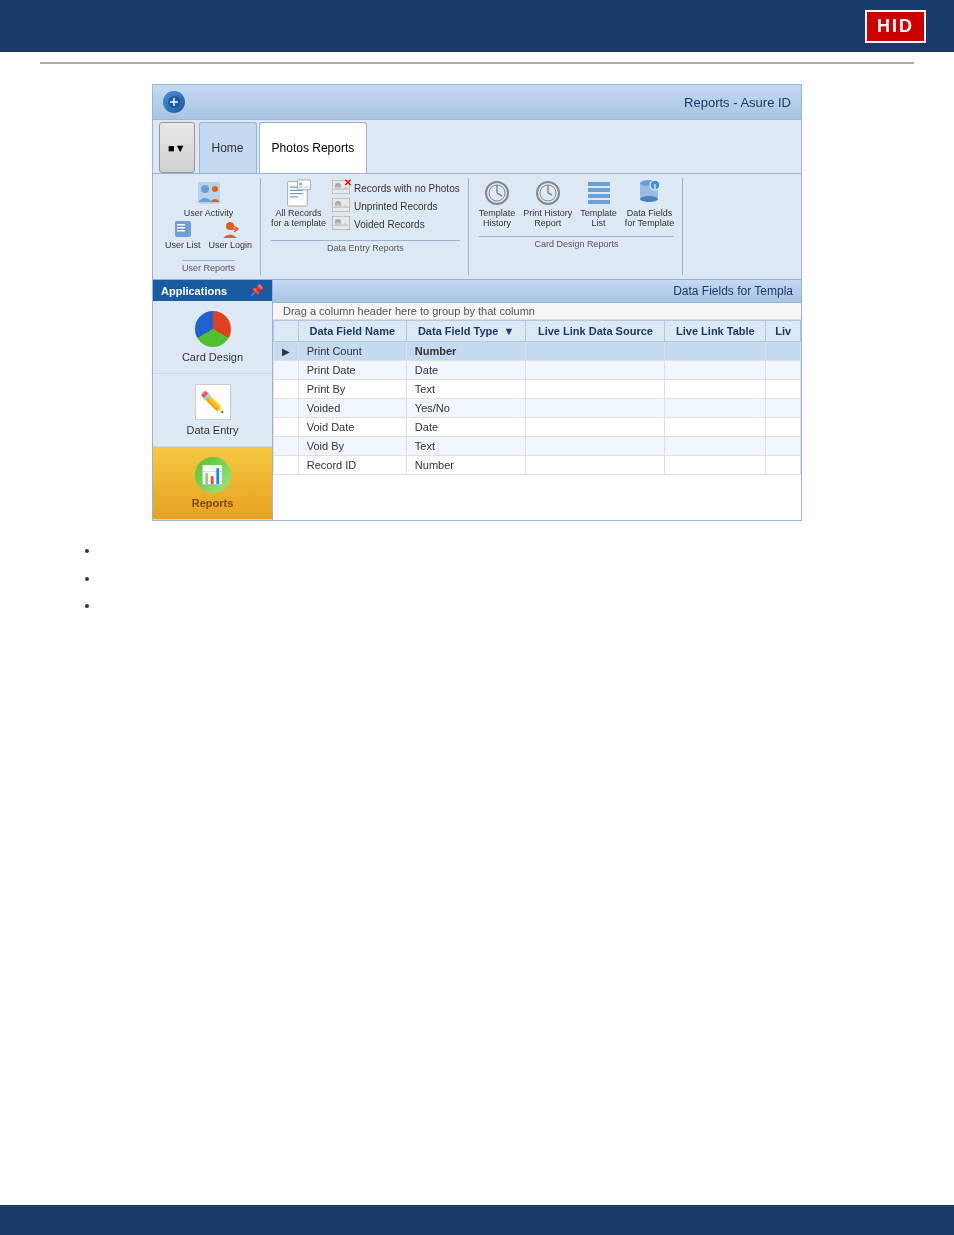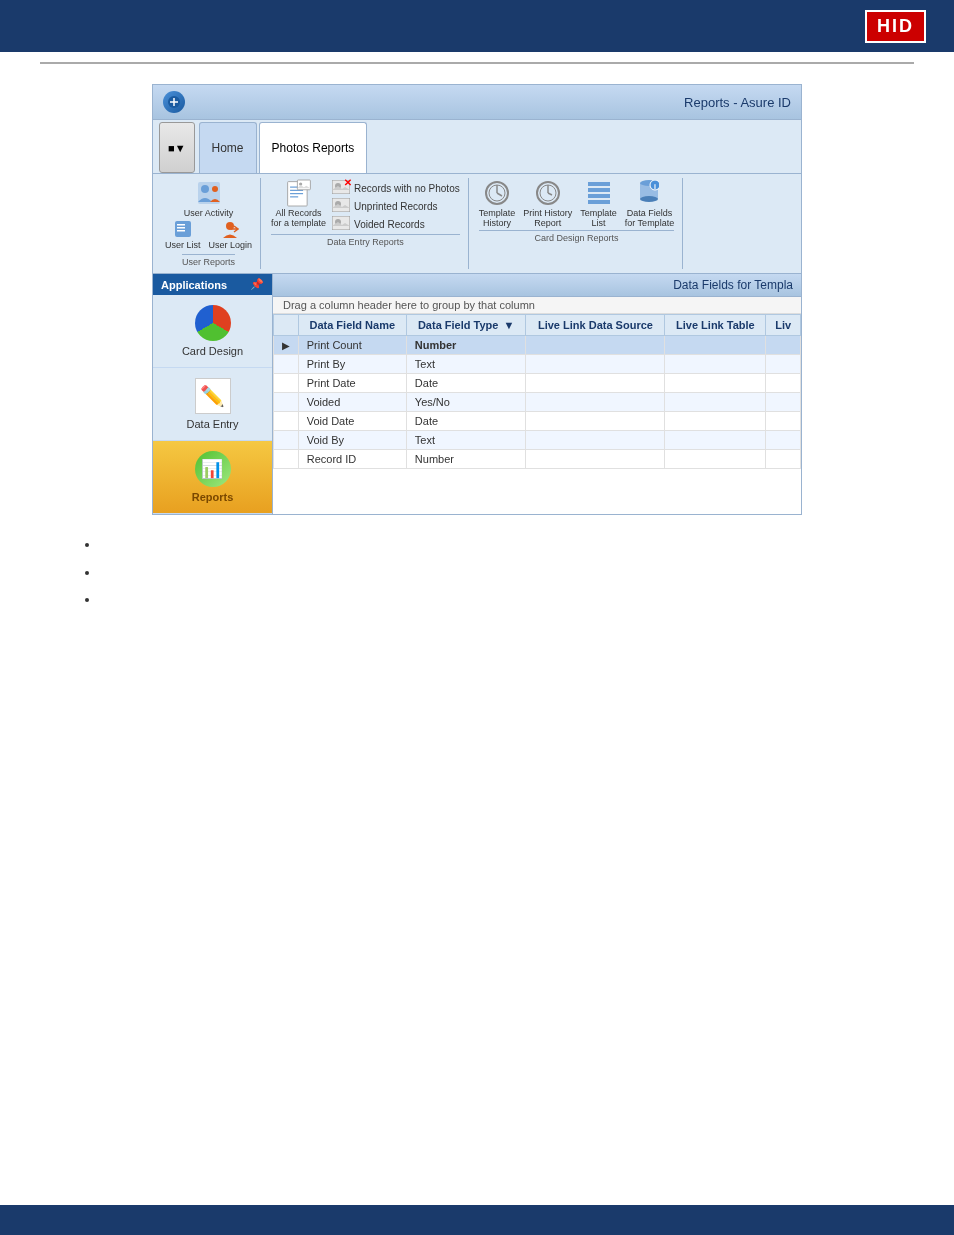--- a/index.html
+++ b/index.html
@@ -110,21 +110,21 @@
       background: #dce9f5;
       display: flex;
       padding: 4px;
       border-bottom: 1px solid #9ab3d0;
       gap: 2px;
     }
     .ribbon-section-label {
       font-size: 9px;
       color: #555;
       text-align: center;
-      margin-top: 2px;
+      margin-top: 8px;
       border-top: 1px solid #9ab3d0;
       padding-top: 2px;
     }
 
     
     .user-reports-section {
       display: flex;
       flex-direction: column;
       align-items: center;
       border-right: 1px solid #9ab3d0;
@@ -554,30 +554,30 @@
           <tr class="selected">
     <td class="row-arrow">▶</td>
     <td>Print Count</td>
     <td class="highlighted">Number</td>
     <td></td>
     <td></td>
     <td></td>
   </tr>
               <tr>
     <td class="row-arrow"></td>
-    <td>Print By</td>
-    <td class="">Text</td>
+    <td>Print Date</td>
+    <td class="">Date</td>
     <td></td>
     <td></td>
     <td></td>
   </tr>
               <tr>
     <td class="row-arrow"></td>
-    <td>Print Date</td>
-    <td class="">Date</td>
+    <td>Print By</td>
+    <td class="">Text</td>
     <td></td>
     <td></td>
     <td></td>
   </tr>
               <tr>
     <td class="row-arrow"></td>
     <td>Voided</td>
     <td class="">Yes/No</td>
     <td></td>
     <td></td>

